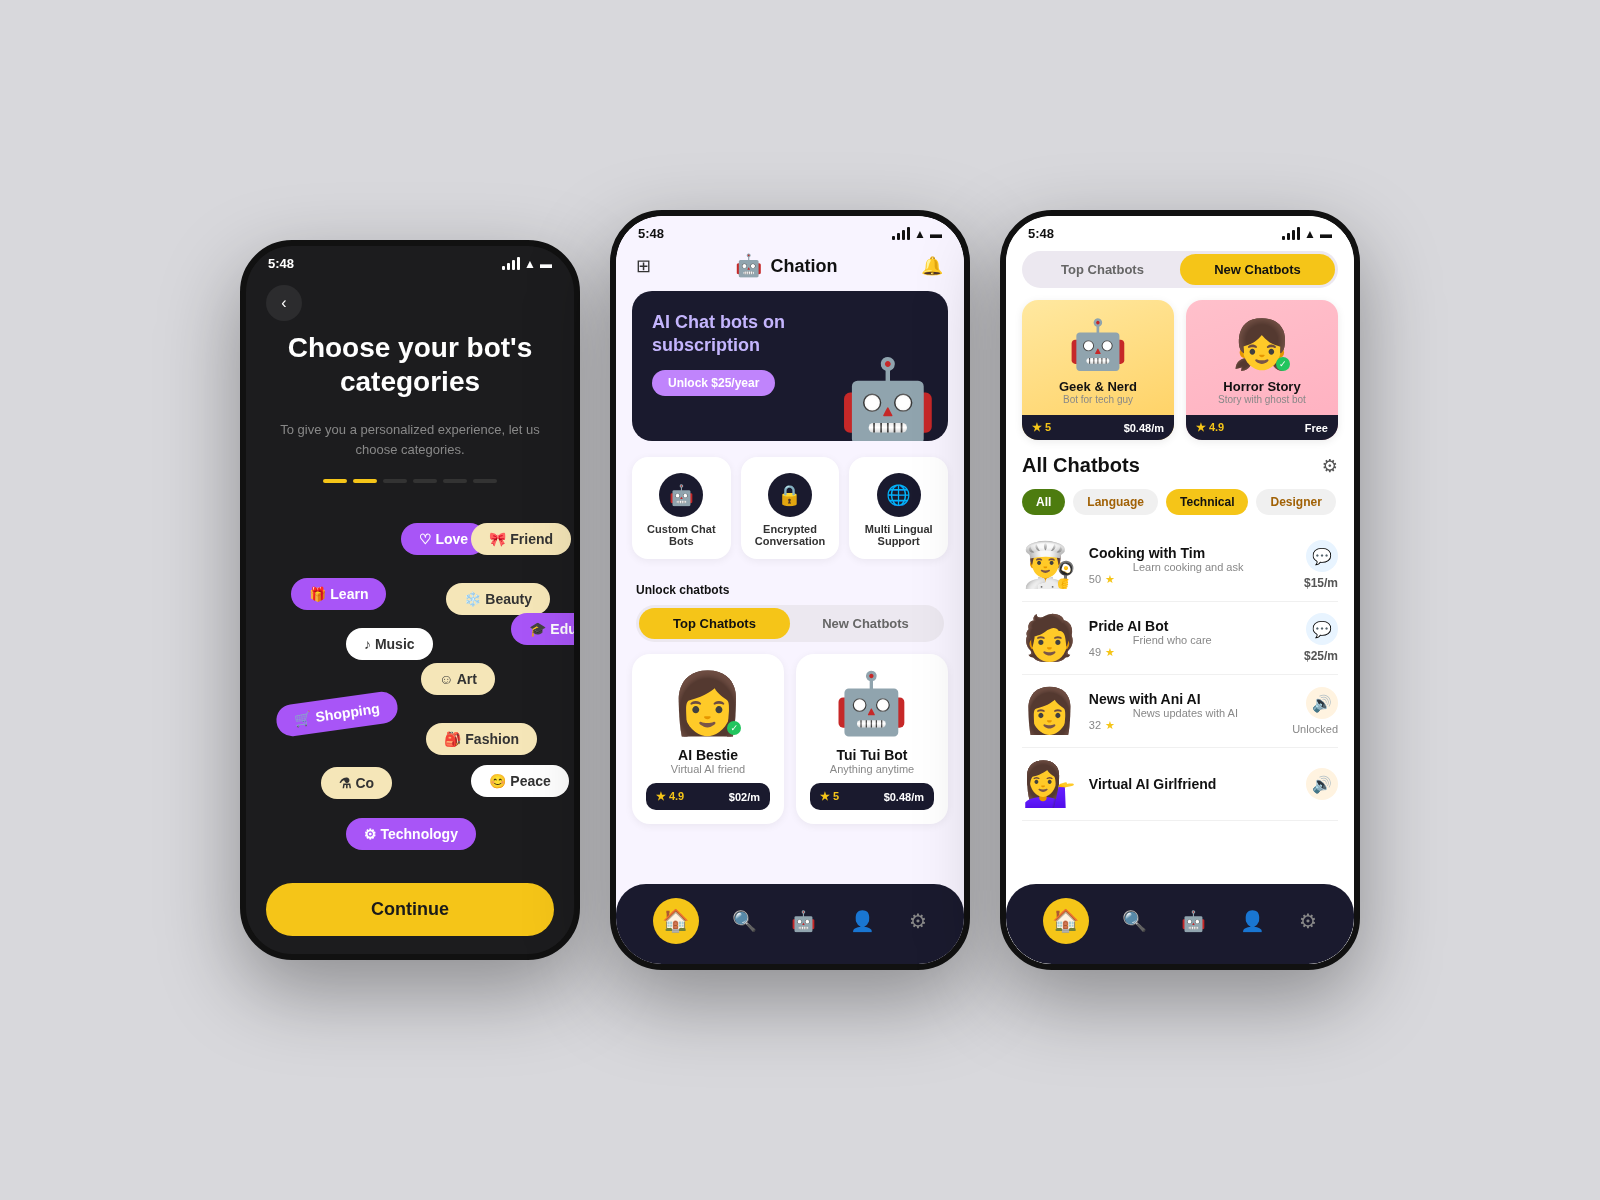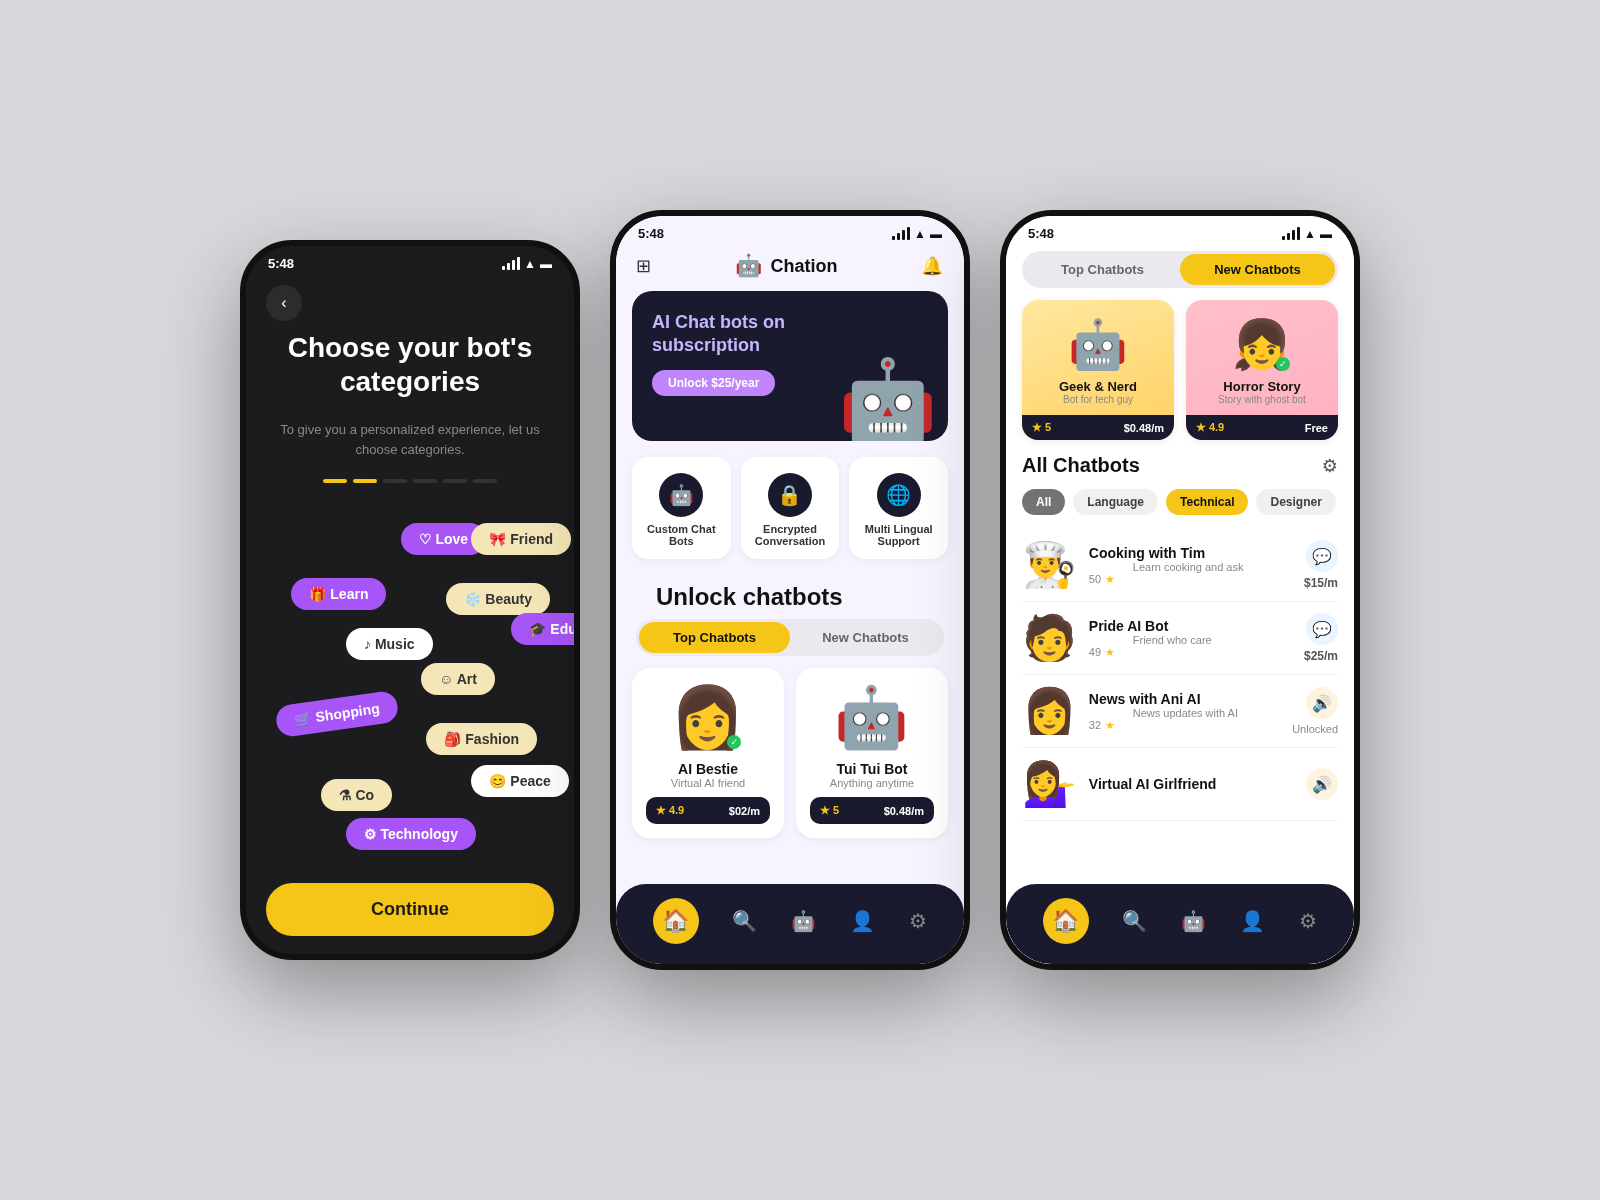--- a/index.html
+++ b/index.html
@@ -203,21 +203,21 @@
       font-size: 20px;
     }
     .feature-label { font-size: 11px; font-weight: 600; color: #333; text-align: center; }
 
     .section-title-row {
       display: flex;
       justify-content: space-between;
       align-items: center;
       padding: 8px 20px;
     }
-    .section-title { font-size: 24px; font-weight: 800; color: #111; margin-left: 20px; }
+    .section-title { font-size: 12px; font-weight: 800; color: #111; }
 
     .tabs-row {
       display: flex;
       gap: 0;
       margin: 0 20px 12px;
       background: #ece8f0;
       border-radius: 30px;
       padding: 3px;
     }
     .tab-btn {
@@ -346,23 +346,23 @@
       margin-bottom: 14px;
       overflow: hidden;
     }
     .filter-chip {
       padding: 6px 14px;
       border-radius: 20px;
       font-size: 12px;
       font-weight: 700;
       white-space: nowrap;
     }
-    .filter-chip.active { background: #737373; color: #fff; }
+    .filter-chip.active { background: #4d7c0f; color: #fff; }
     .filter-chip.yellow-chip { background: #f5c518; color: #111; }
-    .filter-chip.inactive { background: #f0f0f0; color: #404040; }
+    .filter-chip.inactive { background: #f0f0f0; color: #a16207; }
 
     .bot-list-item {
       display: flex;
       align-items: center;
       gap: 12px;
       padding: 10px 0;
       border-bottom: 1px solid #f0f0f0;
     }
     .bot-list-avatar { font-size: 44px; }
     .bot-list-info { flex: 1; }
@@ -425,21 +425,21 @@
       <div class="categories-cloud">
         <div class="cat-chip purple" style="top:10px;left:155px;">♡ Love</div>
         <div class="cat-chip yellow" style="top:10px;left:225px;">🎀 Friend</div>
         <div class="cat-chip purple" style="top:65px;left:45px;">🎁 Learn</div>
         <div class="cat-chip yellow" style="top:70px;left:200px;">❄️ Beauty</div>
         <div class="cat-chip white" style="top:115px;left:100px;">♪ Music</div>
         <div class="cat-chip yellow" style="top:150px;left:175px;">☺ Art</div>
         <div class="cat-chip purple" style="top:100px;left:265px;" transform="rotate(-12deg)">🎓 Education</div>
         <div class="cat-chip purple" style="top:185px;left:30px;transform:rotate(-8deg);">🛒 Shopping</div>
         <div class="cat-chip yellow" style="top:210px;left:180px;">🎒 Fashion</div>
-        <div class="cat-chip yellow" style="top:266px;left:75px;">⚗ Co</div>
+        <div class="cat-chip yellow" style="top:254px;left:75px;">⚗ Co</div>
         <div class="cat-chip white" style="top:252px;left:225px;">😊 Peace</div>
         <div class="cat-chip purple" style="top:305px;left:100px;">⚙ Technology</div>
       </div>
 
       
       <button class="p1-continue">Continue</button>
     </div>
   </div>
 
   <div class="phone phone-2">

